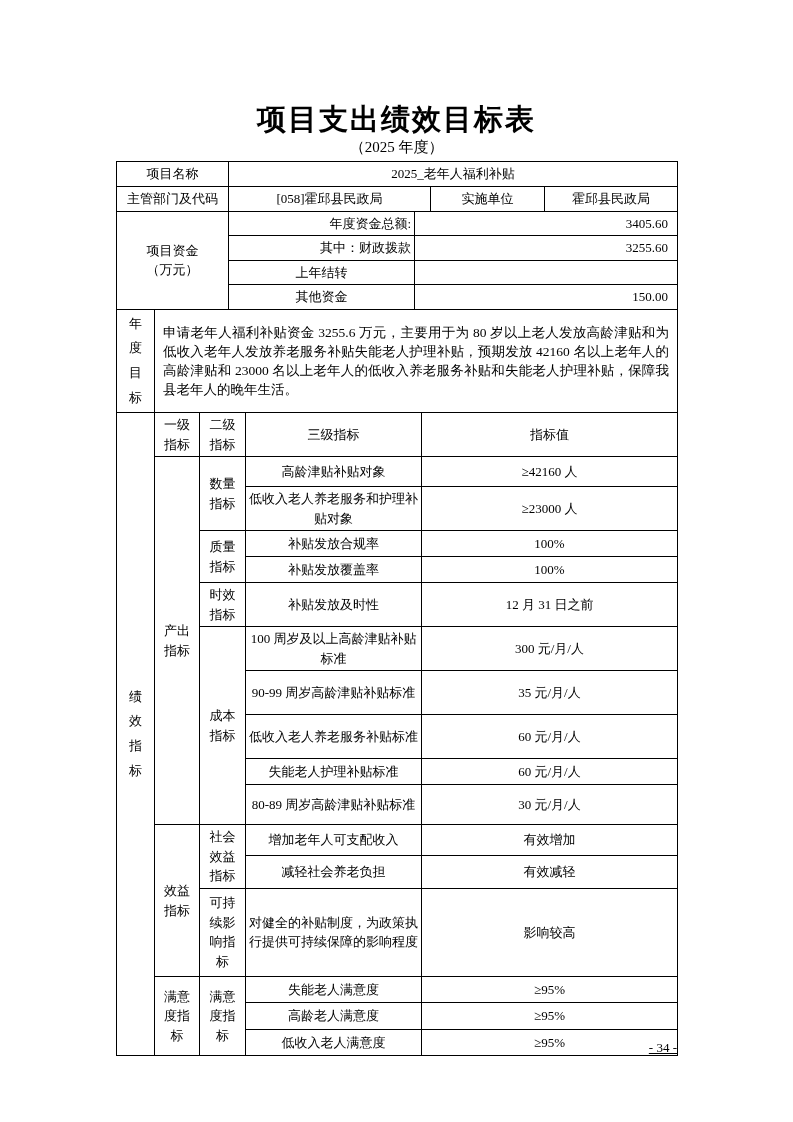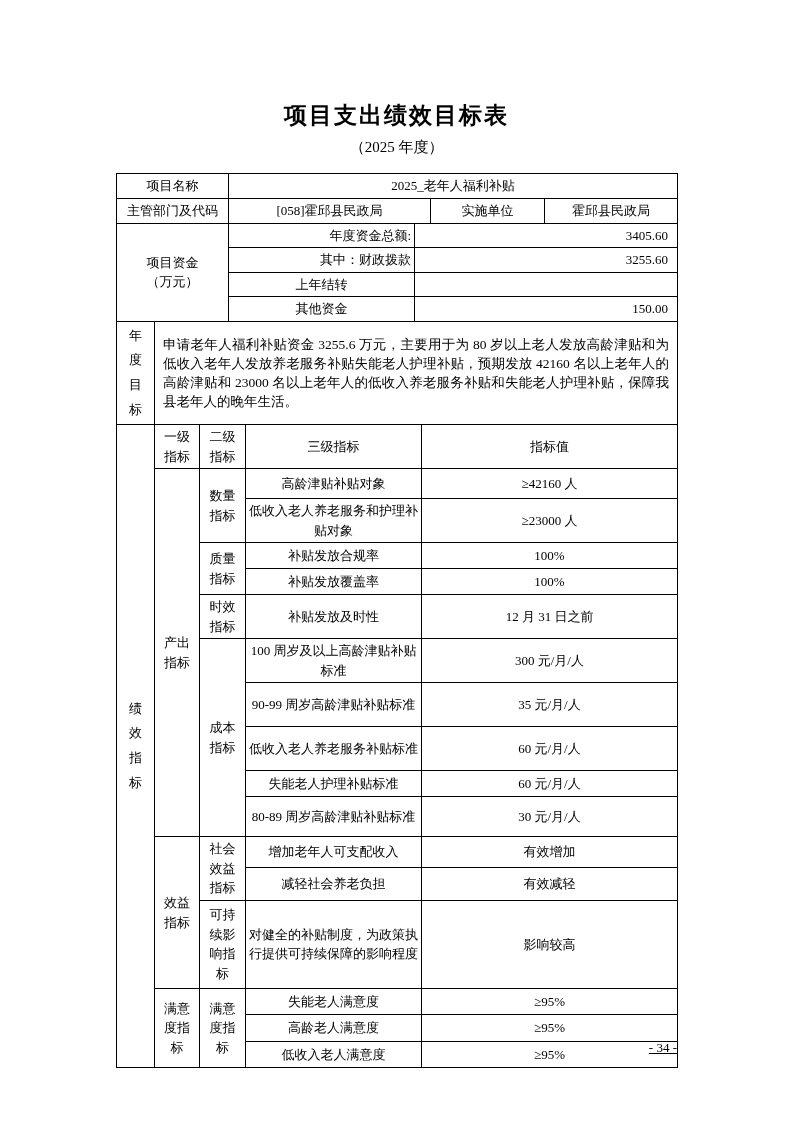--- a/index.html
+++ b/index.html
@@ -3,32 +3,32 @@
 <meta charset="utf-8">
 <style>
   html,body { margin:0; padding:0; }
   body {
     width:793px; height:1122px; background:#ffffff; position:relative;
     font-family:"Liberation Serif","DejaVu Serif",serif; color:#000;
     overflow:hidden;
   }
   .doc-title {
     position:absolute; top:100px; left:0; width:793px; text-align:center;
-    font-size:23px; font-weight:bold; letter-spacing:2px;
+    font-size:29px; font-weight:bold; letter-spacing:2px;
     font-family:"Liberation Sans","DejaVu Sans",sans-serif;
   }
   .doc-subtitle {
     position:absolute; top:138px; left:0; width:793px; text-align:center;
     font-size:15px;
   }
   .tables { position:absolute; left:116px; top:161px; width:561px; }
   table {
     border-collapse:collapse; table-layout:fixed; width:561px; margin-top:-1px;
   }
-  table:first-child { margin-top:12px; }
+  table:first-child { margin-top:0; }
   td {
     border:1px solid #000; font-size:13px; text-align:center;
     vertical-align:middle; padding:2px 3px; line-height:1.5;
     overflow:hidden; word-break:break-all;
   }
   .pre { white-space:pre-line; }
   .vlabel { white-space:pre-line; line-height:1.9; font-size:13px; }
   .lab-left { text-align:right; }
   .num { text-align:right; padding-right:9px; font-family:"Liberation Serif","DejaVu Serif",serif; }
   .goal-text {

